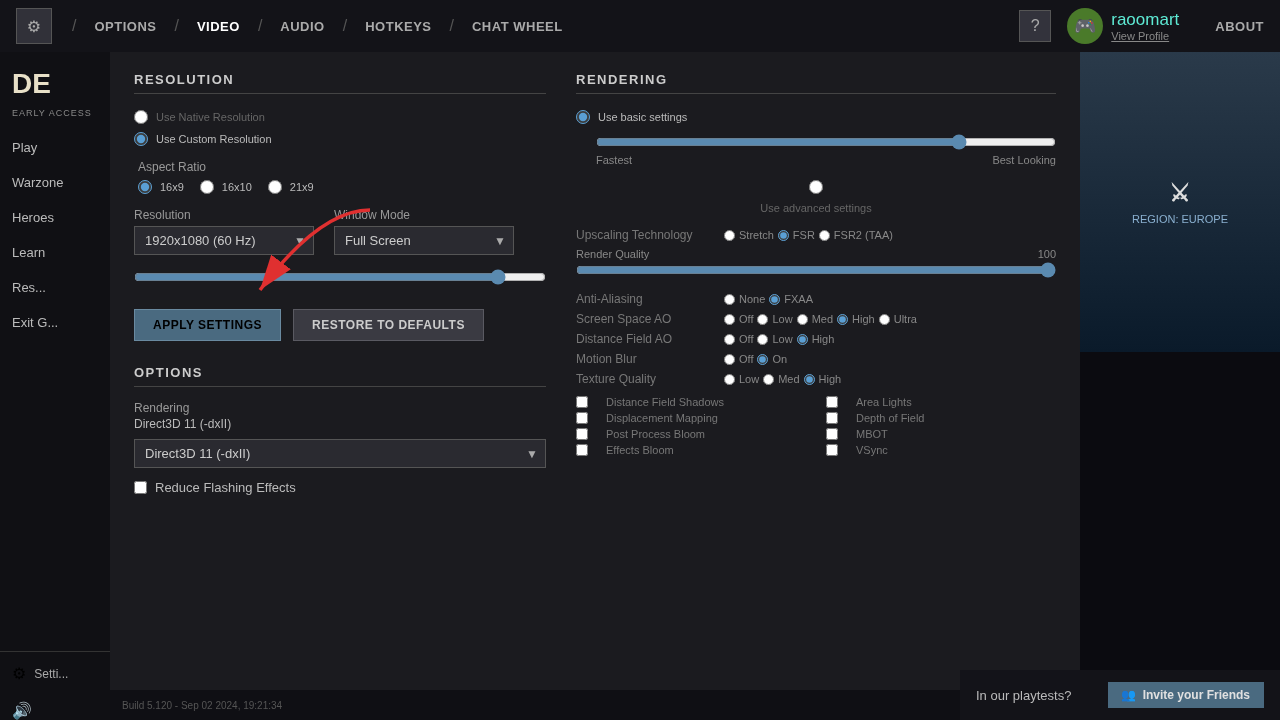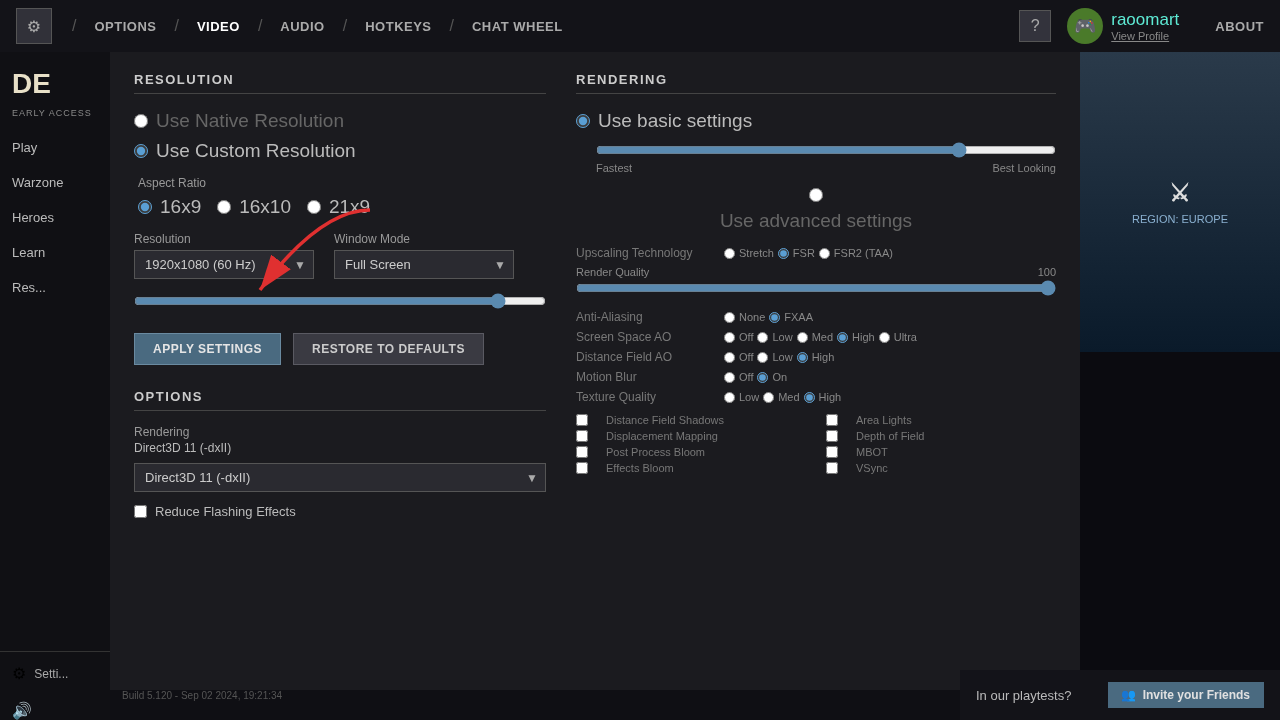--- a/index.html
+++ b/index.html
@@ -222,21 +222,21 @@
       gap: 8px;
     }
     .radio-input {
       width: 14px;
       height: 14px;
       accent-color: #5a9fd4;
       cursor: pointer;
     }
     .radio-label {
       color: #bbb;
-      font-size: 19px;
+      font-size: 11px;
       cursor: pointer;
       text-align: right;
     }
     .radio-label.disabled { color: #666; }
 
     
     .aspect-ratio-section {
       margin-bottom: 14px;
       padding-left: 4px;
     }
@@ -322,21 +322,21 @@
       padding: 8px 18px;
       font-size: 12px;
       font-weight: bold;
       letter-spacing: 0.5px;
       cursor: pointer;
       border: none;
       text-transform: uppercase;
     }
     .btn-apply {
       background: #4a6a80;
-      color: #e5e5e5;
+      color: #000000;
       border: 1px solid #6a8aa0;
     }
     .btn-restore {
       background: #3a3a42;
       color: #ccc;
       border: 1px solid #5a5a62;
     }
 
     
     .options-title {
@@ -439,20 +439,21 @@
 
     
     .bottom-bar {
       position: absolute;
       bottom: 0;
       left: 110px;
       right: 0;
       height: 30px;
       background: rgba(15,15,20,0.95);
       display: flex;
+      align-items: center;
       padding: 0 12px;
       z-index: 10;
     }
     .build-info {
       color: #555;
       font-size: 10px;
     }
 
     
     .bottom-right-panel {
@@ -539,20 +540,21 @@
 </div>
 
 <div class="left-sidebar">
   <div class="sidebar-game-title">DE</div>
   <div class="sidebar-subtitle">EARLY ACCESS</div>
   <div class="sidebar-menu-item">Play</div>
   <div class="sidebar-menu-item">Warzone</div>
   <div class="sidebar-menu-item">Heroes</div>
   <div class="sidebar-menu-item">Learn</div>
   <div class="sidebar-menu-item">Res...</div>
+  <div class="sidebar-menu-item">Exit G...</div>
   <div class="sidebar-bottom">
     <span>⚙</span>
     <span class="sidebar-settings-label">Setti...</span>
   </div>
   <div class="sidebar-volume">🔊</div>
 </div>
 
 <div class="main-content">
   <div class="settings-panel">
     <div class="settings-columns">

